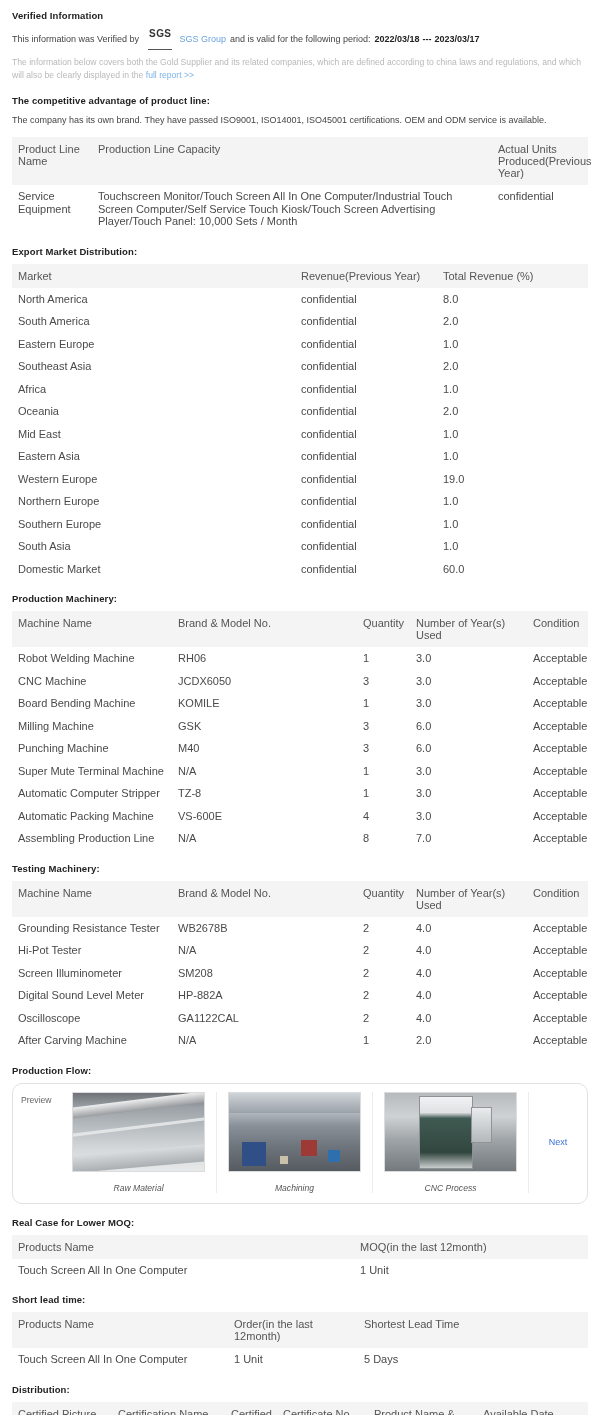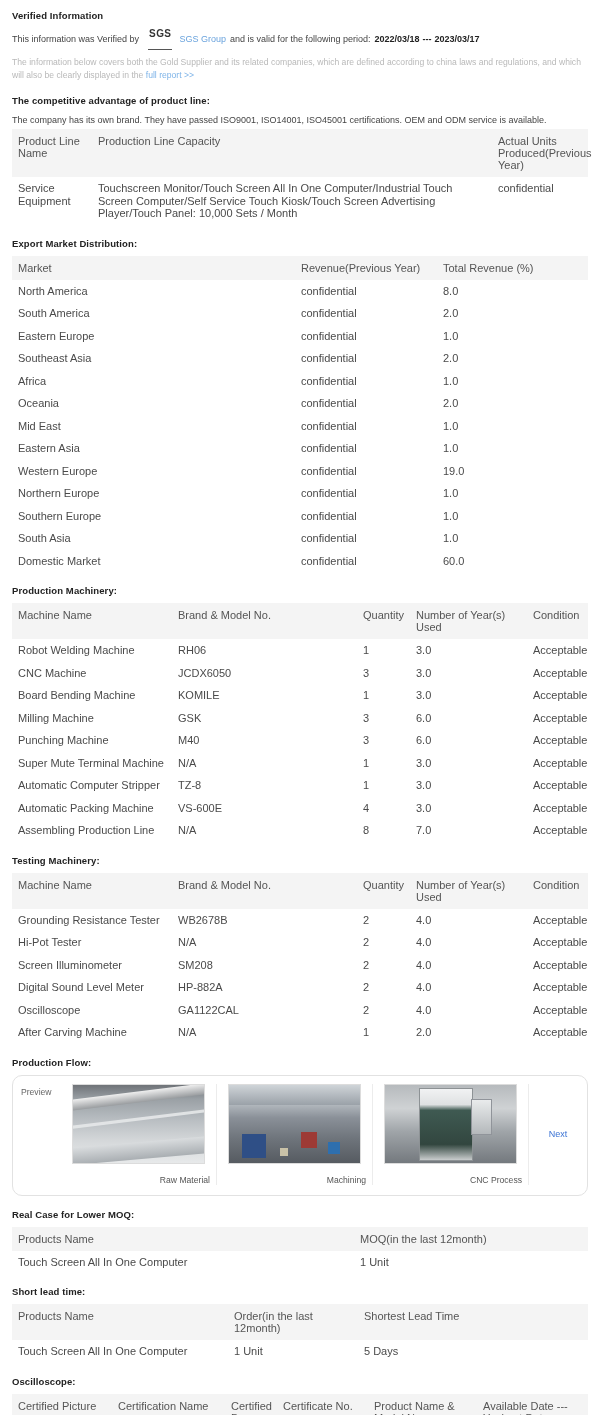--- a/index.html
+++ b/index.html
@@ -52,21 +52,21 @@
     font-size: 8.6px;
     color: #b9b9b9;
     line-height: 13px;
     margin-bottom: 4px;
   }
   .muted .link { color: #7fb4e8; text-align: right; }
   .para {
     font-size: 9px;
     color: #444444;
     line-height: 14px;
-    margin-bottom: 2px;
+    margin-bottom: 10px;
   }
 
   
   table.tbl {
     width: 100%;
     border-collapse: collapse;
     font-size: 11px;
     color: #4a4a4a;
     table-layout: fixed;
   }
@@ -165,23 +165,24 @@
     width: 48px;
     flex: 0 0 48px;
   }
   .flow-items {
     display: flex;
     flex: 1 1 auto;
     align-items: flex-start;
   }
   .flow-item {
     flex: 1 1 0;
-    text-align: right;
+    text-align: center;
     padding: 0 6px;
     border-right: 1px solid #ececec;
+    font-style: italic;
   }
   .flow-thumb {
     width: 133px;
     height: 80px;
     margin: 0 auto;
     border: 1px solid #dcdcdc;
     overflow: hidden;
     position: relative;
     background: #cfcfcf;
   }
@@ -574,21 +575,21 @@
     </thead>
     <tbody>
         <tr>
           <td>Touch Screen All In One Computer</td>
           <td>1 Unit</td>
           <td>5 Days</td>
         </tr>
       </tbody>
   </table>
 
-  <div class="sec-title gap">Oscilloscope:</div>
+  <div class="sec-title gap">Distribution:</div>
   <table class="tbl t-cert">
     <colgroup>
         <col class="c1">
         <col class="c2">
         <col class="c3">
         <col class="c4">
         <col class="c5">
         <col class="c6">
       </colgroup>
     <thead>

